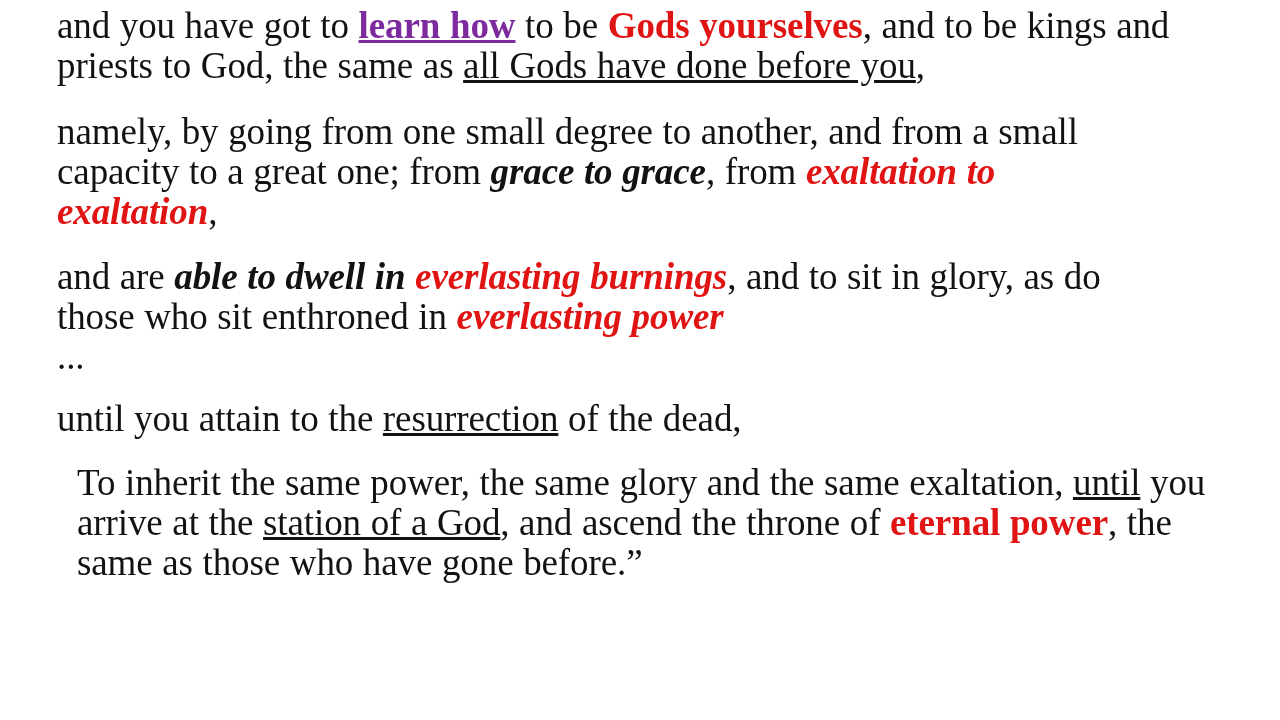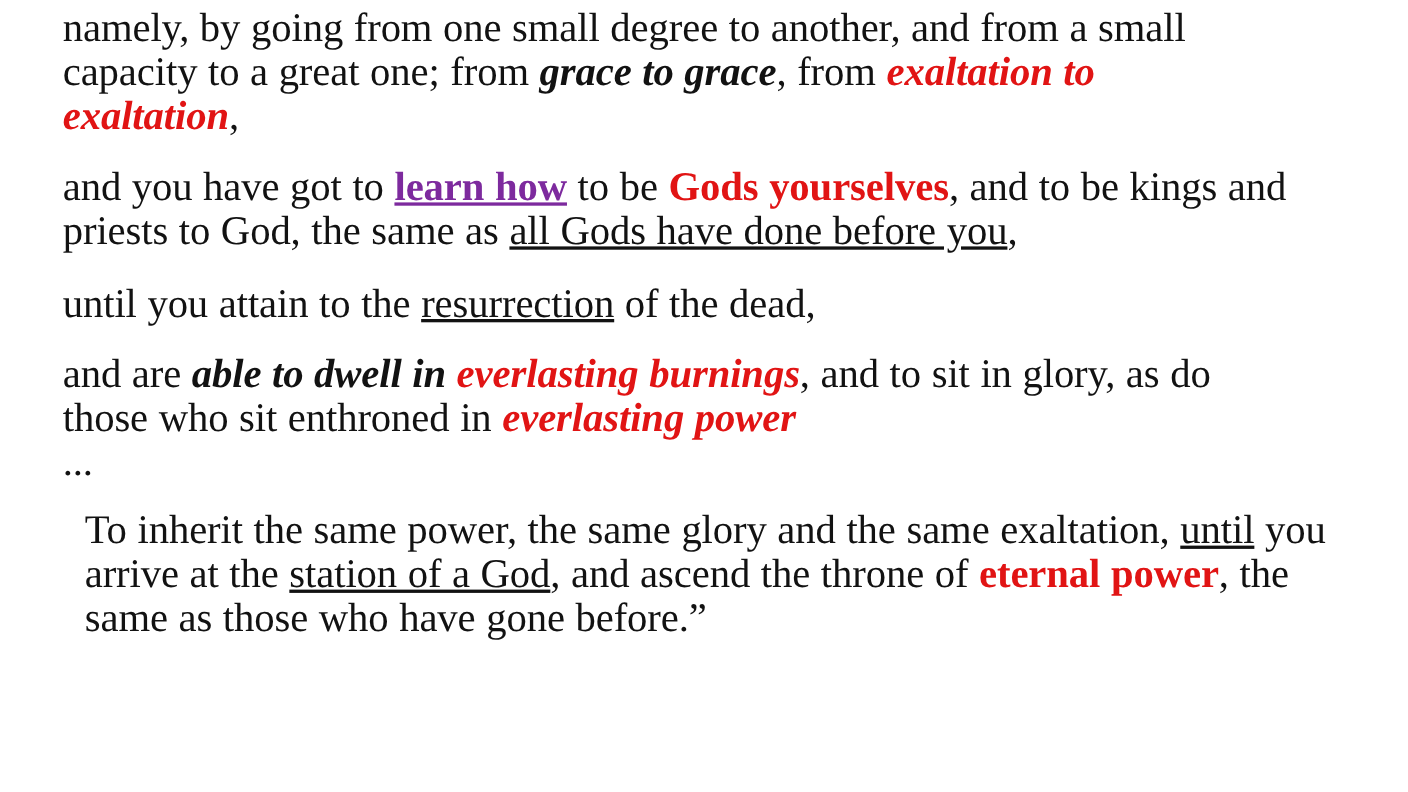--- a/index.html
+++ b/index.html
@@ -53,34 +53,34 @@
     display: block;
     font-size: 37px;
     line-height: 40px;
   }
 </style>
 </head>
 <body>
 
 <div id="slide">
 
-  <p class="para p2">
-    <span>namely, by going from one small degree to another, and from a small capacity to a great one; from </span><span class="bi">grace to grace</span><span>, from </span><span class="bi red">exaltation to exaltation</span><span>,</span>
-  </p>
-
   <p class="para p1">
     <span>and you have got to </span><span class="b u purple">learn how</span><span> to be </span><span class="b red">Gods yourselves</span><span>, and to be kings and priests to God, the same as </span><span class="u">all Gods have done before you</span><span>,</span>
   </p>
 
-  <p class="para p3">
-    <span>until you attain to the </span><span class="u">resurrection</span><span> of the dead,</span>
+  <p class="para p2">
+    <span>namely, by going from one small degree to another, and from a small capacity to a great one; from </span><span class="bi">grace to grace</span><span>, from </span><span class="bi red">exaltation to exaltation</span><span>,</span>
   </p>
 
   <p class="para p4">
     <span>and are </span><span class="bi">able to dwell in </span><span class="bi red">everlasting burnings</span><span>, and to sit in glory, as do those who sit enthroned in </span><span class="bi red">everlasting power</span>
     <span class="ellipsis-line">...</span>
+  </p>
+
+  <p class="para p3">
+    <span>until you attain to the </span><span class="u">resurrection</span><span> of the dead,</span>
   </p>
 
   <p class="para p5">
     <span>To inherit the same power, the same glory and the same exaltation, </span><span class="u">until</span><span> you arrive at the </span><span class="u">station of a God</span><span>, and ascend the throne of </span><span class="b red">eternal power</span><span>, the same as those who have gone before.”</span>
   </p>
 
 </div>
 
 </body></html>

